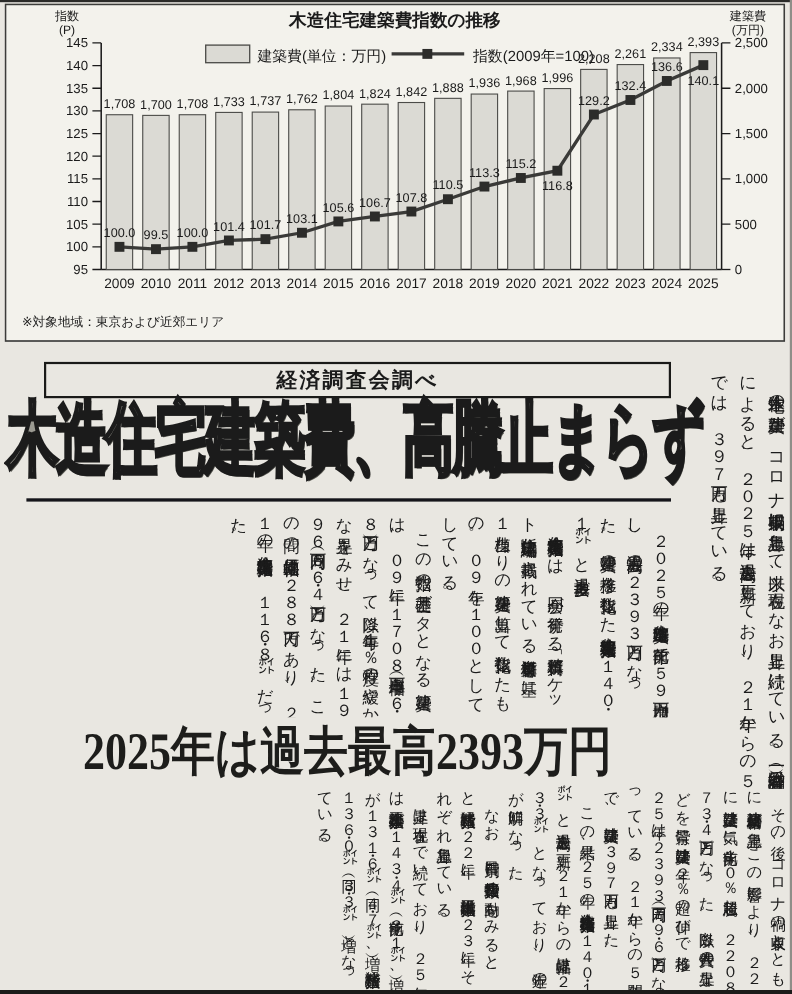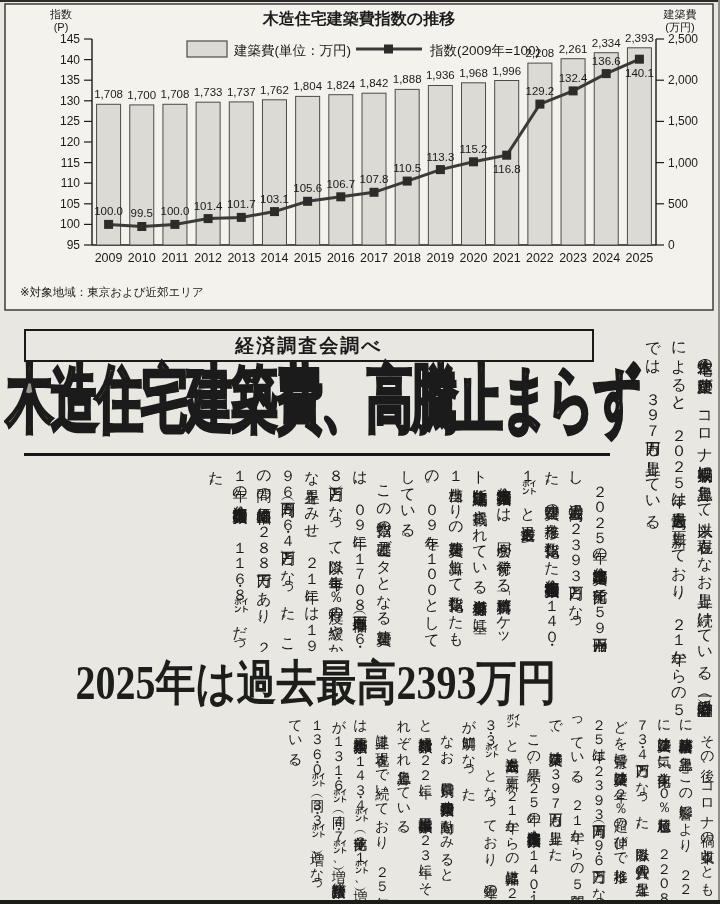--- a/index.html
+++ b/index.html
@@ -6,21 +6,21 @@
   .page{position:relative;width:720px;height:904px;overflow:hidden;
         background:var(--page_bg,#e9e7e1);
         font-family:"Liberation Sans","DejaVu Sans",sans-serif;color:var(--ink,#1b1b1b);}
   .top-edge{position:absolute;left:0;top:0;width:720px;height:2px;background:#2a2a28;}
   .bottom-edge{position:absolute;left:0;top:900px;width:720px;height:4px;background:#1c1c1a;}
   .right-edge{position:absolute;right:0;top:0;width:2px;height:904px;background:#8f8e88;}
 
   .chart-panel{position:absolute;left:4px;top:3px;width:710px;height:308px;}
   .chart-panel svg{display:block;}
 
-  .kicker-box{position:absolute;left:24px;top:329px;width:566px;height:29px;
+  .kicker-box{position:absolute;left:40px;top:329px;width:566px;height:29px;
               border:2px solid #1a1a18;display:flex;align-items:center;justify-content:center;
               font-size:19px;font-weight:bold;letter-spacing:2px;}
   .headline{position:absolute;left:6px;top:360px;width:606px;height:90px;
             text-align:center;font-weight:900;font-size:47px;line-height:1.08;
             letter-spacing:-2px;color:var(--headline_fill,#9b9a92);
             -webkit-text-stroke:2px #1b1b1b;text-shadow:1px 1px 0 #55554f;
             transform:scaleY(1.55);transform-origin:top center;white-space:nowrap;}
   .headline-rule{position:absolute;left:24px;top:453px;width:586px;height:3px;background:#15151a;}
 
   .vtext{writing-mode:vertical-rl;text-orientation:mixed;overflow:hidden;position:absolute;}

